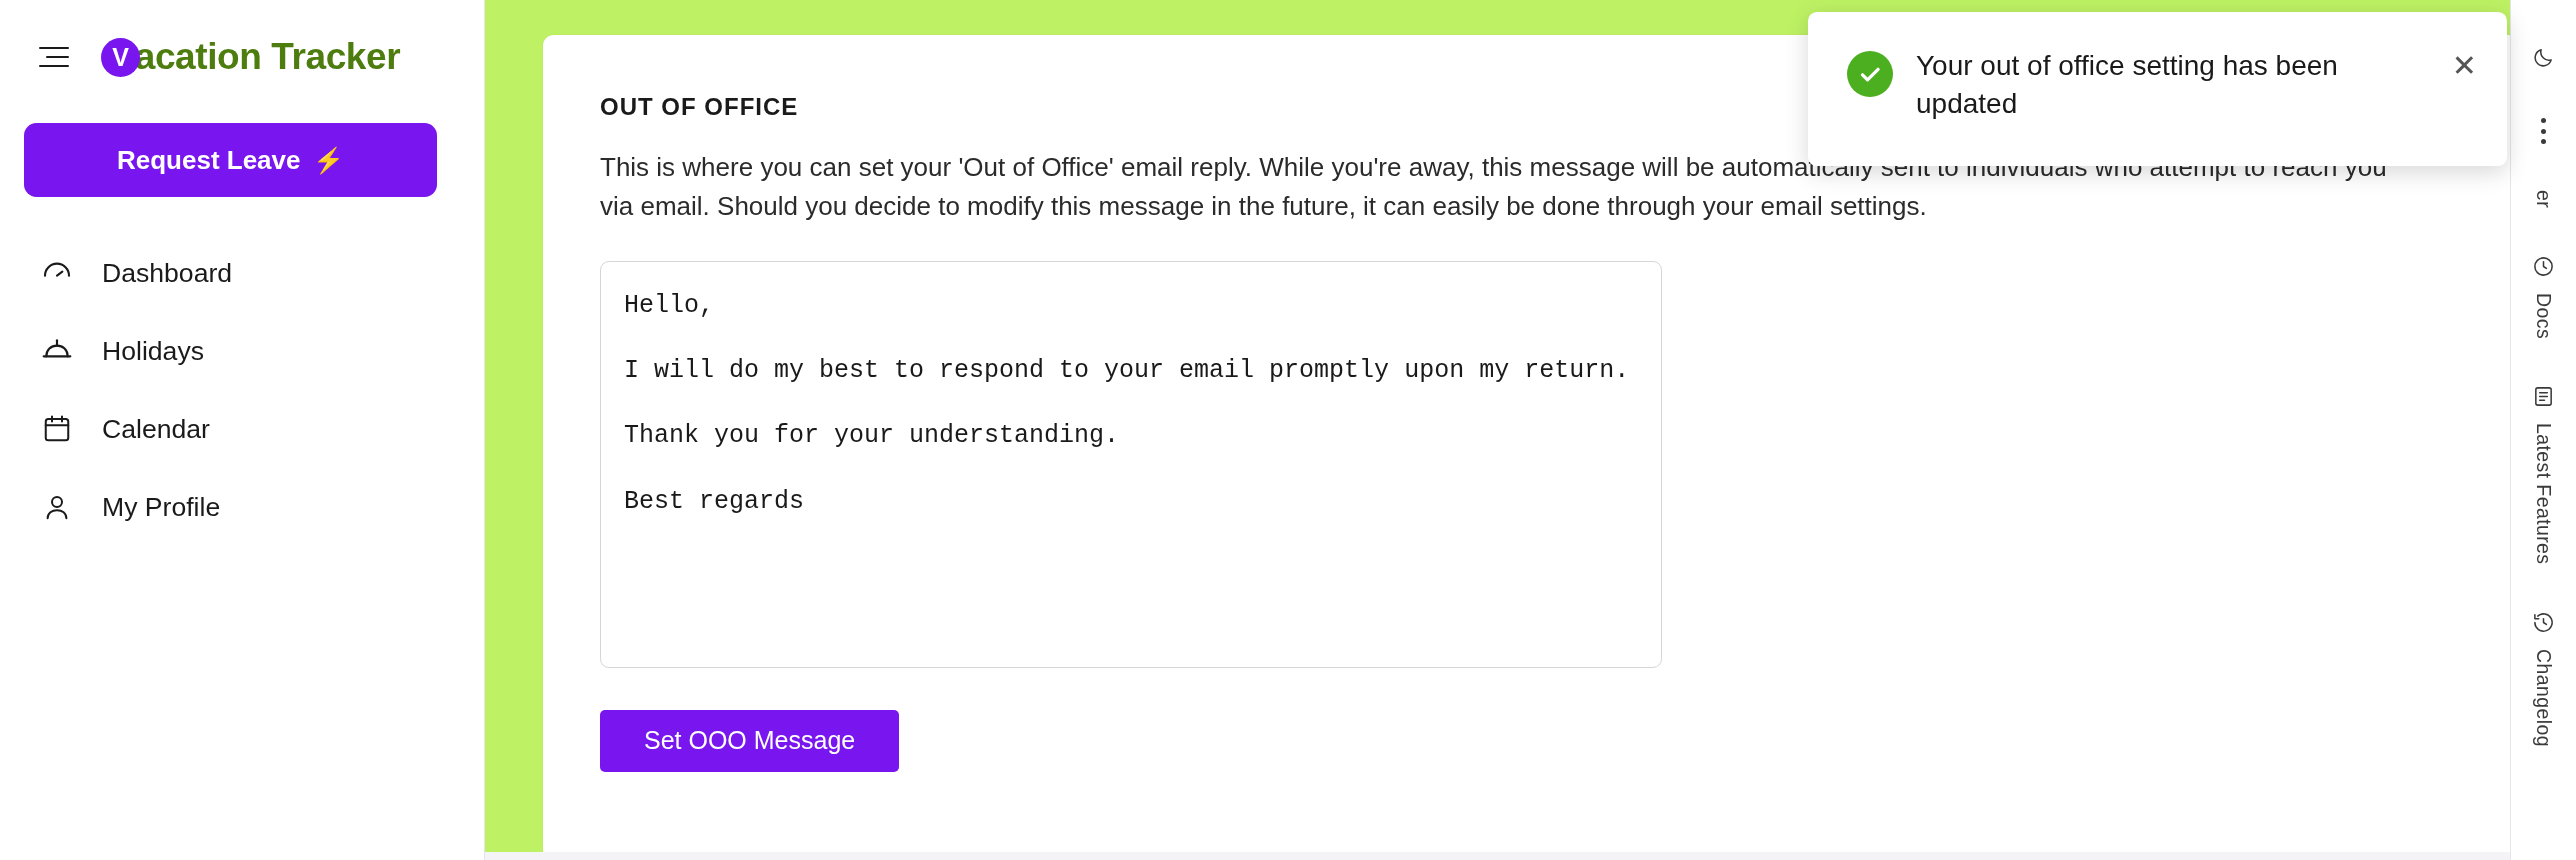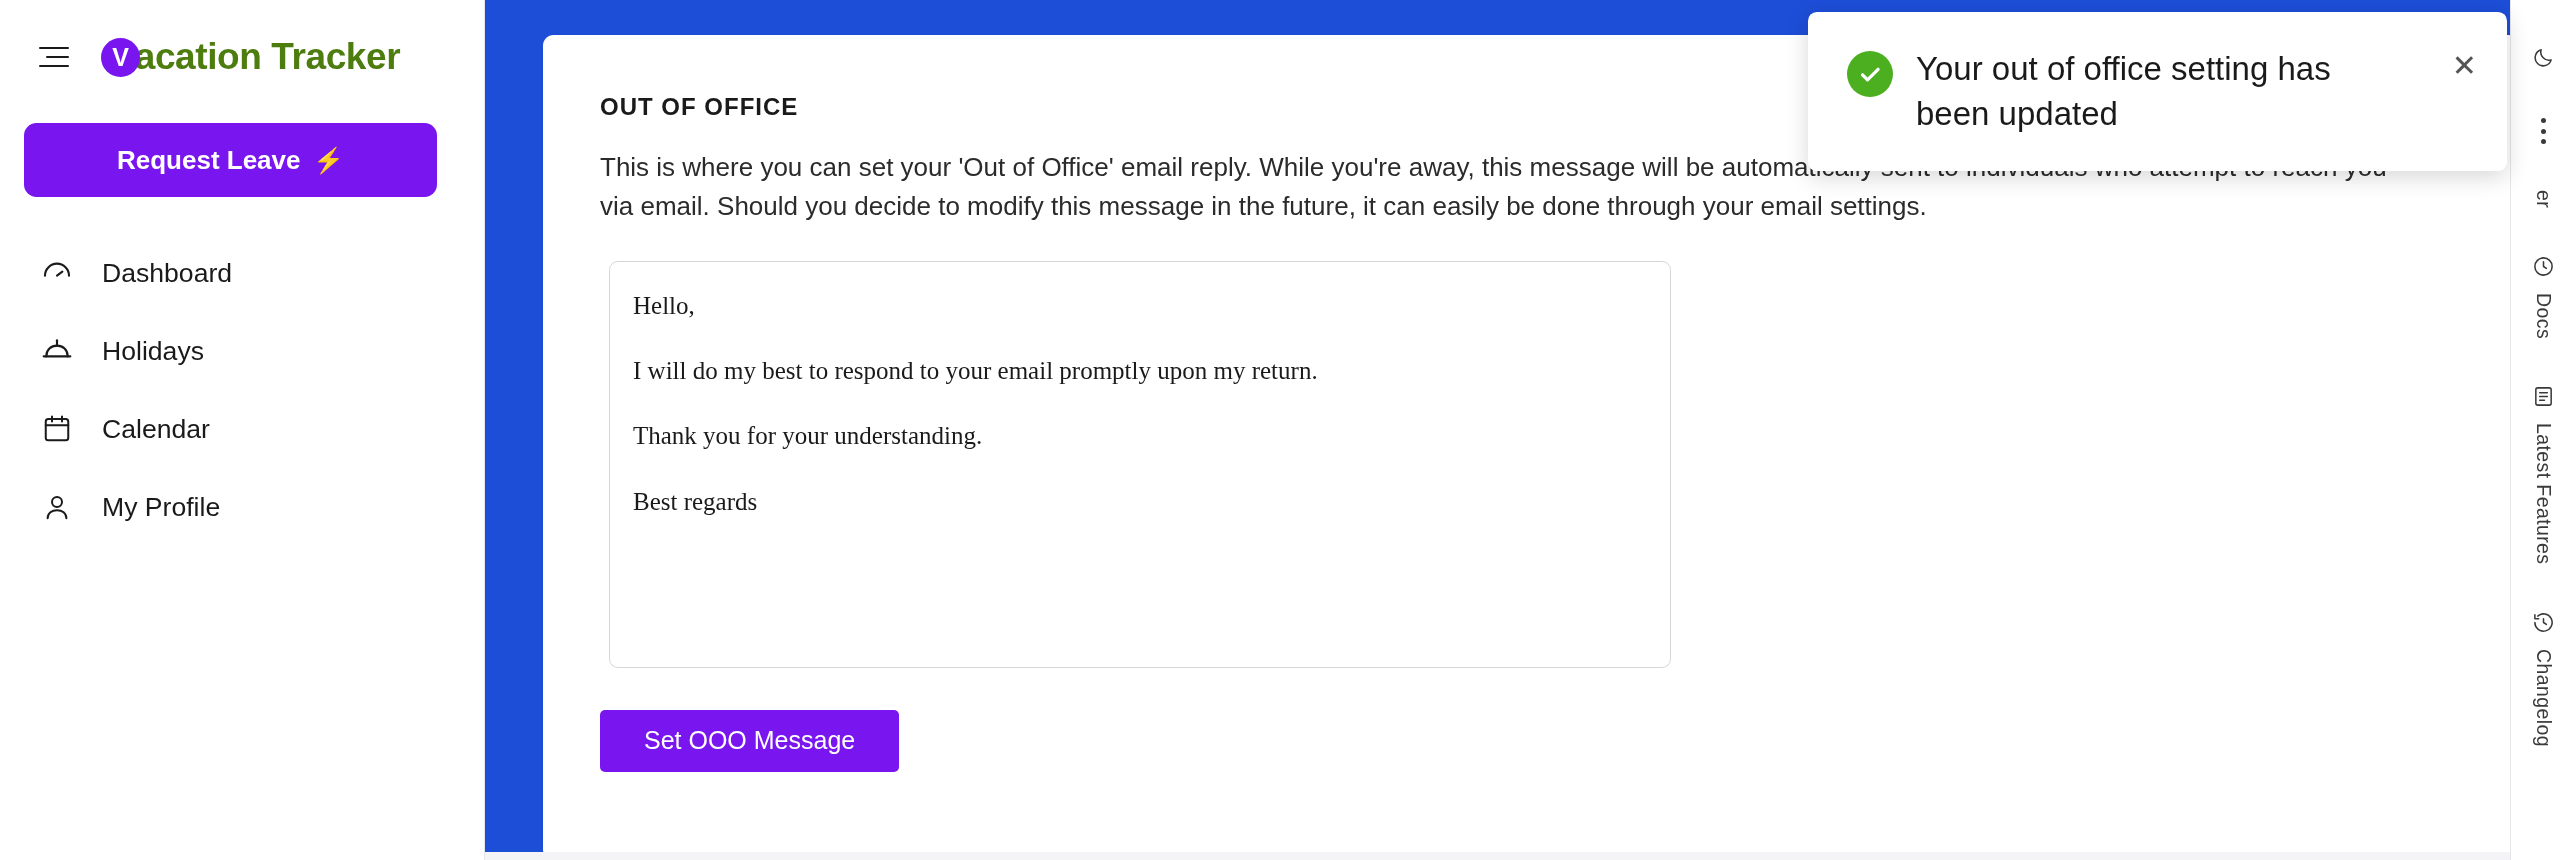--- a/index.html
+++ b/index.html
@@ -99,21 +99,21 @@
     font-size: 26.6px;
   }
   .nav-icon { width: 35px; height: 35px; display:flex; align-items:center; justify-content:center; }
   .nav-icon svg { display:block; }
 
   
   .main {
     flex: 1 1 auto;
     height: 852px;
     position: relative;
-    background: #1d4ed8;
+    background: #bef264;
     padding: 35px 58px 0 58px;
     overflow: hidden;
   }
   .card {
     background: #ffffff;
     border-radius: 10.6px;
     width: 1976px;
     min-height: 825px;
     padding: 58px 57px 0 57px;
     box-shadow: 0 0.9px 2.7px rgba(0,0,0,0.06);
@@ -137,23 +137,22 @@
     width: 1062px;
     min-height: 407px;
     border: 0.9px solid #d6d6da;
     border-radius: 8.9px;
     padding: 25px 23px 26.6px 23px;
     font-size: 25px;
     line-height: 1.55;
     color: #1a1a1a;
     background: #fff;
     resize: none;
-    font-family: Liberation Serif, serif;
+    font-family: Liberation Mono, monospace;
     overflow: hidden;
-    margin-left: 9px;
   }
   .ooo-box p { margin-bottom: 26.6px; }
   .ooo-box p:last-child { margin-bottom: 0; }
   .set-ooo {
     margin-top: 42px;
     background: #7916ef;
     color: #ffffff;
     border: none;
     border-radius: 5px;
     font-size: 25px;
@@ -214,21 +213,21 @@
   }
   .toast-check {
     width: 46px; height: 46px;
     border-radius: 50%;
     background: #4caf20;
     display: flex; align-items: center; justify-content: center;
     flex: 0 0 46px;
     margin-top: 3.5px;
   }
   .toast-msg {
-    font-size: 33px;
+    font-size: 28px;
     line-height: 1.35;
     color: #1a1a1a;
     flex: 1 1 auto;
     padding-right: 17.7px;
   }
   .toast-close {
     background: none; border: none; cursor: pointer;
     font-size: 30px; color: #555; line-height: 1;
     padding: 0; margin-top: 3.5px;
   }

